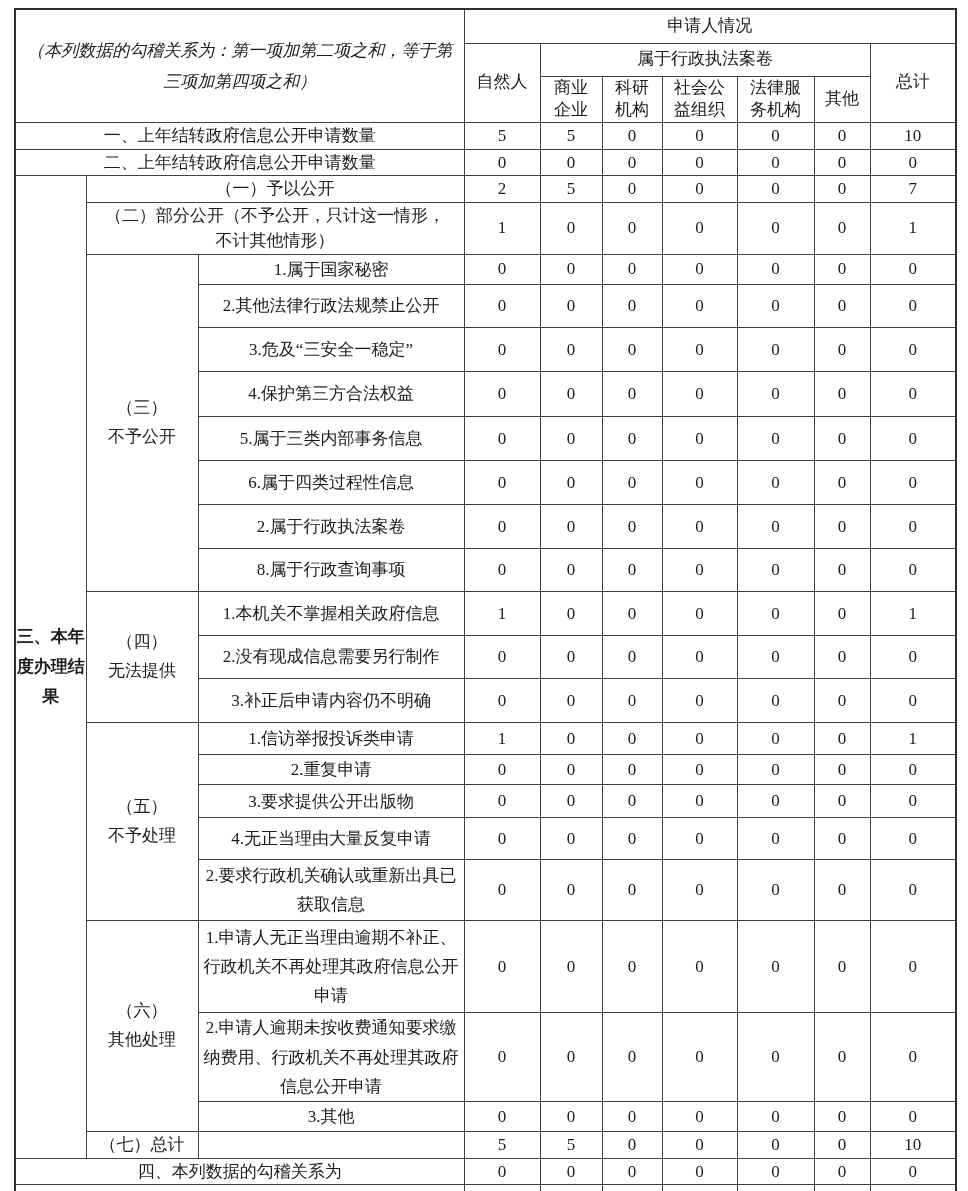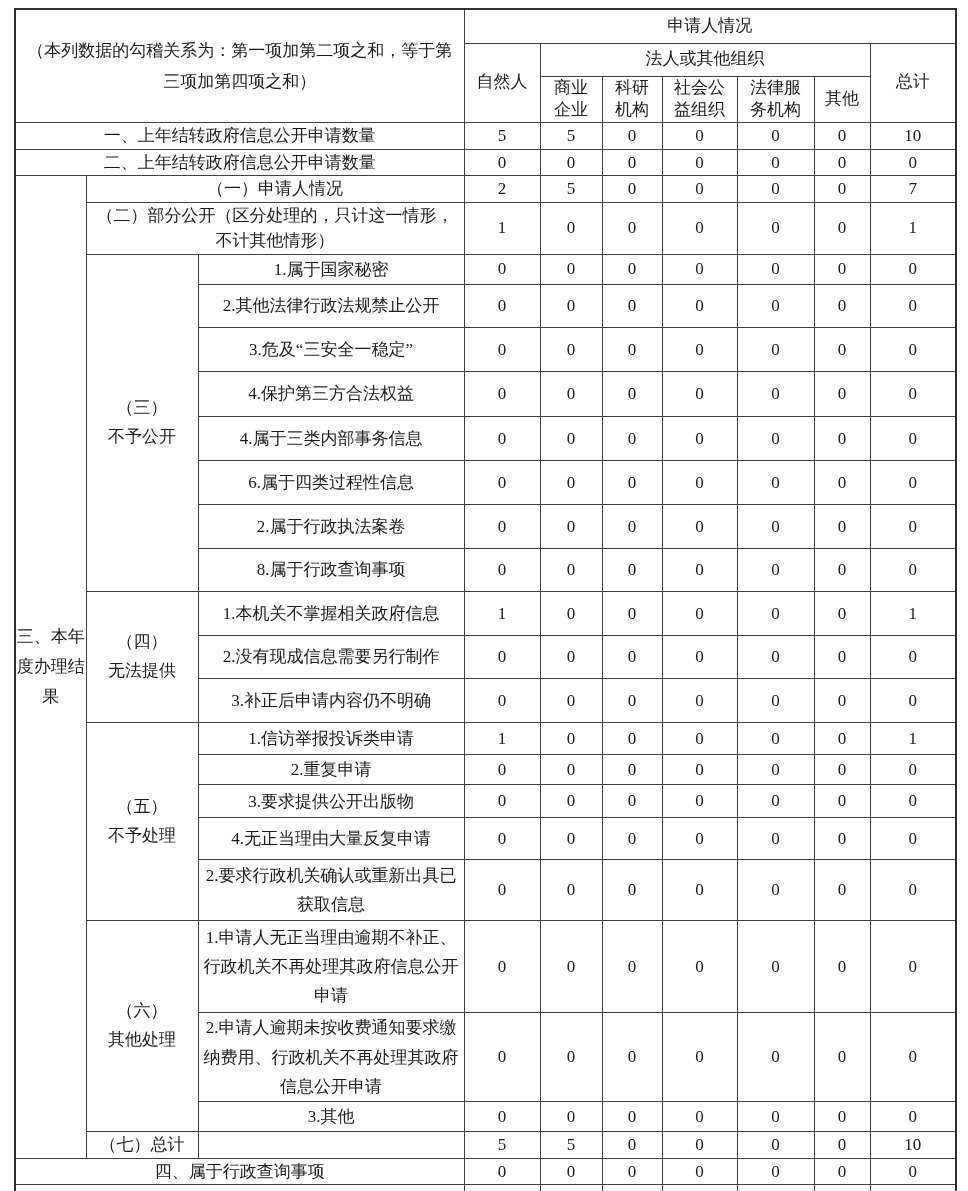--- a/index.html
+++ b/index.html
@@ -17,33 +17,34 @@
   }
   table.report td{
     border:1px solid #414141;
     font-size:17px;
     vertical-align:middle;
     text-align:center;
     padding:0;
     overflow:hidden;
   }
   td.note{
+    font-style:italic;
     line-height:1.85;
     white-space:pre-line;
     padding:0 6px;
   }
   td.hdr{line-height:1.35;white-space:pre-line;}
   td.lbl-center{white-space:pre-line;line-height:1.5;padding:0 2px;}
   td.lbl-left{
     text-align:left;
     padding:2px 6px 2px 9px;
     line-height:1.72;
   }
   td.group{white-space:pre-line;line-height:1.7;padding:0 4px;}
-  td.section{line-height:1.75;padding:0 7px;}
+  td.section{line-height:1.75;padding:0 7px;font-weight:bold;}
   td.num{font-size:17px;}
 </style>
 </head>
 <body>
 
 <table class="report">
   <colgroup>
     <col style="width:71px">
       <col style="width:112px">
       <col style="width:266px">
@@ -57,21 +58,21 @@
   </colgroup>
 
   <tbody>
       <tr style="height:34px">
     <td class="note" colspan="3" rowspan="3">（本列数据的勾稽关系为：第一项加第二项之和，等于第
 三项加第四项之和）</td>
     <td class="hdr" colspan="7">申请人情况</td>
   </tr>
   <tr style="height:33px">
     <td class="hdr" rowspan="2">自然人</td>
-    <td class="hdr" colspan="5">法人或其他组织</td>
+    <td class="hdr" colspan="5">属于行政执法案卷</td>
     <td class="hdr" rowspan="2">总计</td>
   </tr>
   <tr style="height:40px">
     <td class="hdr">商业
 企业</td>
     <td class="hdr">科研
 机构</td>
     <td class="hdr">社会公
 益组织</td>
     <td class="hdr">法律服
@@ -95,32 +96,32 @@
         <td class="num">0</td>
         <td class="num">0</td>
         <td class="num">0</td>
         <td class="num">0</td>
         <td class="num">0</td>
         <td class="num">0</td>
   </tr>
 
   <tr style="height:26px">
     <td class="section" rowspan="22">三、本年度办理结果</td>
-    <td class="lbl-center" colspan="2">（一）申请人情况</td>
+    <td class="lbl-center" colspan="2">（一）予以公开</td>
     <td class="num">2</td>
         <td class="num">5</td>
         <td class="num">0</td>
         <td class="num">0</td>
         <td class="num">0</td>
         <td class="num">0</td>
         <td class="num">7</td>
   </tr>
 
   <tr style="height:48px">
-    <td class="lbl-center" colspan="2">（二）部分公开（区分处理的，只计这一情形，
+    <td class="lbl-center" colspan="2">（二）部分公开（不予公开，只计这一情形，
 不计其他情形）</td>
     <td class="num">1</td>
         <td class="num">0</td>
         <td class="num">0</td>
         <td class="num">0</td>
         <td class="num">0</td>
         <td class="num">0</td>
         <td class="num">1</td>
   </tr>
 
@@ -160,21 +161,21 @@
     <td class="lbl-left">4.保护第三方合法权益</td>
     <td class="num">0</td>
         <td class="num">0</td>
         <td class="num">0</td>
         <td class="num">0</td>
         <td class="num">0</td>
         <td class="num">0</td>
         <td class="num">0</td>
   </tr>
   <tr style="height:44px">
-    <td class="lbl-left">4.属于三类内部事务信息</td>
+    <td class="lbl-left">5.属于三类内部事务信息</td>
     <td class="num">0</td>
         <td class="num">0</td>
         <td class="num">0</td>
         <td class="num">0</td>
         <td class="num">0</td>
         <td class="num">0</td>
         <td class="num">0</td>
   </tr>
   <tr style="height:44px">
     <td class="lbl-left">6.属于四类过程性信息</td>
@@ -332,21 +333,21 @@
     <td class="num">5</td>
         <td class="num">5</td>
         <td class="num">0</td>
         <td class="num">0</td>
         <td class="num">0</td>
         <td class="num">0</td>
         <td class="num">10</td>
   </tr>
 
   <tr style="height:25px">
-    <td class="lbl-center" colspan="3">四、属于行政查询事项</td>
+    <td class="lbl-center" colspan="3">四、本列数据的勾稽关系为</td>
     <td class="num">0</td>
         <td class="num">0</td>
         <td class="num">0</td>
         <td class="num">0</td>
         <td class="num">0</td>
         <td class="num">0</td>
         <td class="num">0</td>
   </tr>
 
   <tr style="height:22px">

